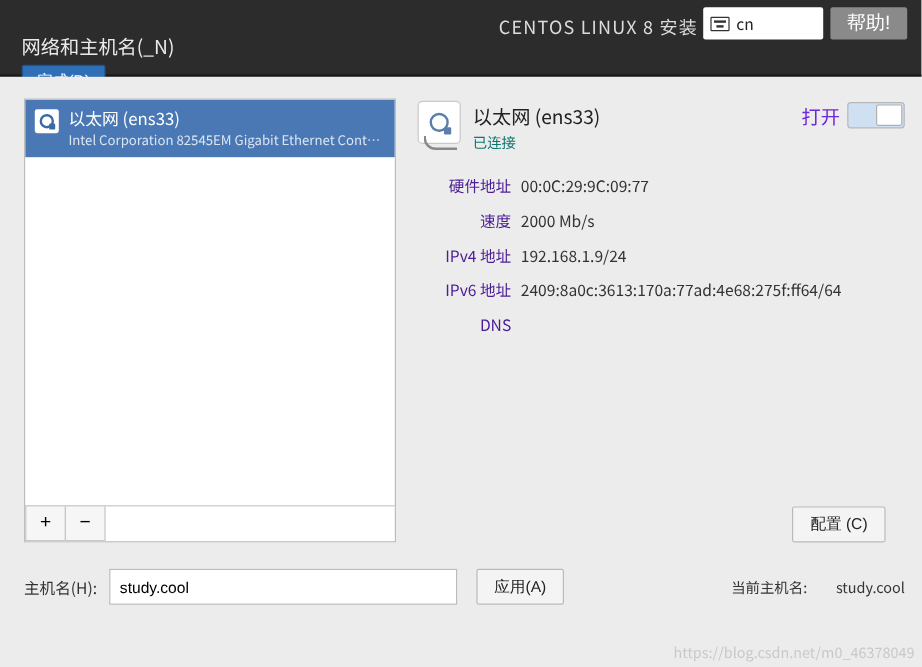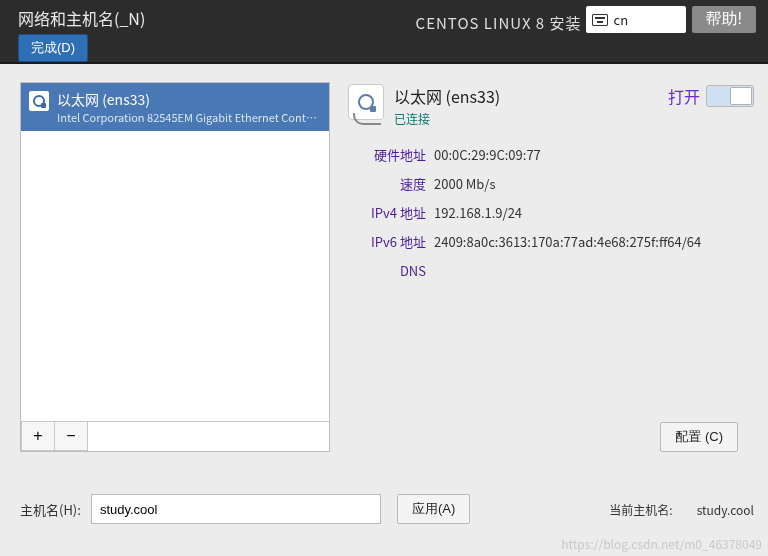--- a/index.html
+++ b/index.html
@@ -14,21 +14,21 @@
     .topbar {
       height: 64px;
       background: #2c2c2c;
       border-bottom: 2px solid #1a1a1a;
       color: #fff;
       display: flex;
       align-items: flex-start;
       justify-content: space-between;
       padding: 6px 12px 0 18px;
     }
-    .top-left { display: flex; flex-direction: column; gap: 4px; }
+    .top-left { display: flex; flex-direction: column; gap: 4px; margin-top: 20px; }
     .page-title { font-size: 16px; font-weight: 400; color: #eaeaea; }
     .done-btn {
       background: #2f6fb6;
       border: 1px solid #1f4f86;
       color: #fff;
       padding: 4px 12px;
       font-size: 13px;
       border-radius: 2px;
       cursor: pointer;
       width: fit-content;
@@ -113,21 +113,21 @@
       align-items:baseline;
     }
     .detail-grid .lab { text-align:right; color:#4c1d95;}
     .configure-row { position:absolute; right:16px; bottom:0;}
     .gray-btn {
       background:#f4f4f4; border:1px solid #bababa; padding:5px 14px;
       font-size:13px; cursor:pointer; border-radius:2px; color:#222;
     }
     .host-row {
       display:flex; align-items:center; gap:10px;
-      position:absolute; left:20px; right:14px; bottom:32px;
+      position:absolute; left:20px; right:14px; bottom:52px;
     }
     .host-label { font-size:13px; color:#333;}
     .host-input {
       width:290px; height:30px; border:1px solid #bcbcbc; padding:0 8px;
       font-size:13px; background:#fff;
     }
     .apply-btn { margin-left:6px;}
     .spacer { flex:1;}
     .cur-host-label { font-size:12px; color:#333;}
     .cur-host-value { font-size:12px; color:#333; margin-left:14px;}

